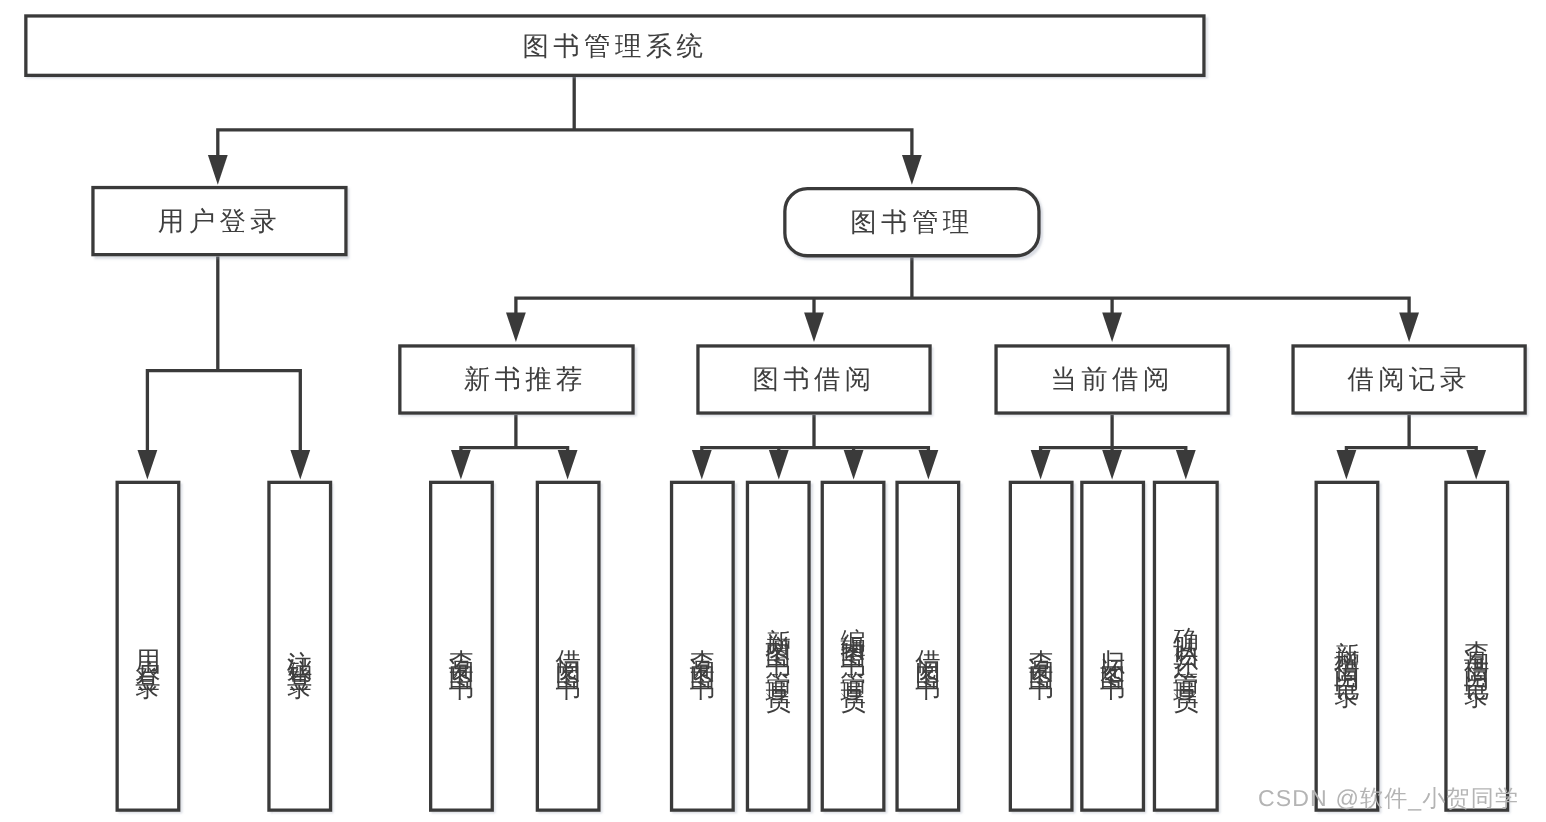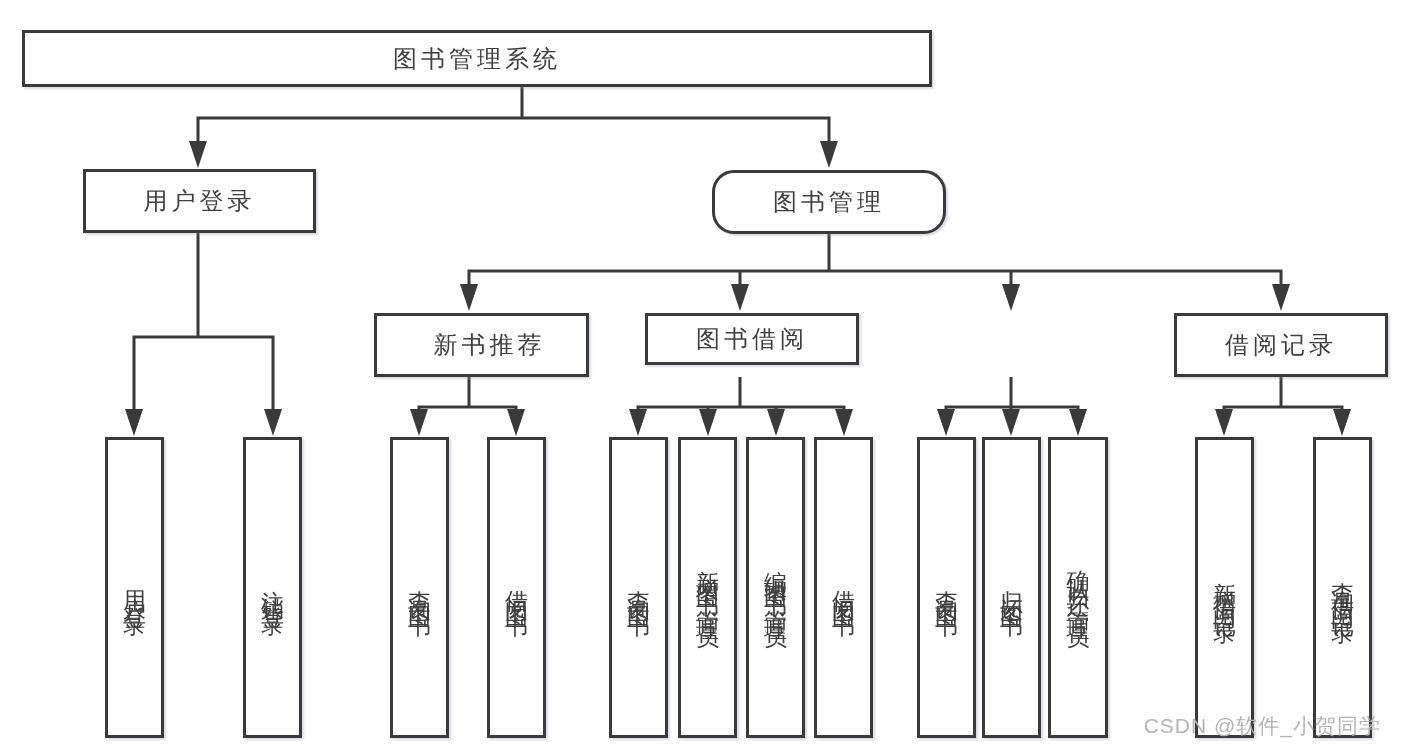--- a/index.html
+++ b/index.html
@@ -91,27 +91,28 @@
       <polygon points="767,409 785,409 776,436"></polygon>
       <polygon points="835,409 853,409 844,436"></polygon>
       <polygon points="937,409 955,409 946,436"></polygon>
       <polygon points="1002,409 1020,409 1011,436"></polygon>
       <polygon points="1069,409 1087,409 1078,436"></polygon>
       <polygon points="1215,409 1233,409 1224,436"></polygon>
       <polygon points="1333,409 1351,409 1342,436"></polygon>
     </g>
   </svg>
 
-  <div class="node hbox" style="left:22px; top:30px; width:910px; height:57px;">图书管理系统</div>
+  <div class="node hbox" style="left:22px; top:13px; width:1074px; height:57px;">图书管理系统</div>
 
   <div class="node hbox" style="left:83px; top:169px; width:233px; height:64px;">用户登录</div>
   <div class="node hbox" style="left:712px; top:170px; width:234px; height:64px;border-radius:22px;">图书管理</div>
 
-  <div class="node hbox" style="left:374px; top:313px; width:215px; height:64px;padding-left:16px;">新书推荐</div>
-  <div class="node hbox" style="left:633px; top:313px; width:214px; height:52px;margin-left:12px;">图书借阅</div>
+  <div class="node hbox" style="left:362px; top:313px; width:215px; height:64px;padding-left:16px;">新书推荐</div>
+  <div class="node hbox" style="left:633px; top:313px; width:214px; height:64px;">图书借阅</div>
+  <div class="node hbox" style="left:904px; top:313px; width:214px; height:64px;">当前借阅</div>
   <div class="node hbox" style="left:1174px; top:313px; width:214px; height:64px;">借阅记录</div>
 
   <div class="node vbox" style="left:105px;">
     <span class="vtext">用户登录</span>
   </div>
   <div class="node vbox" style="left:243px;">
     <span class="vtext">注销登录</span>
   </div>
 
   <div class="node vbox" style="left:390px;">

